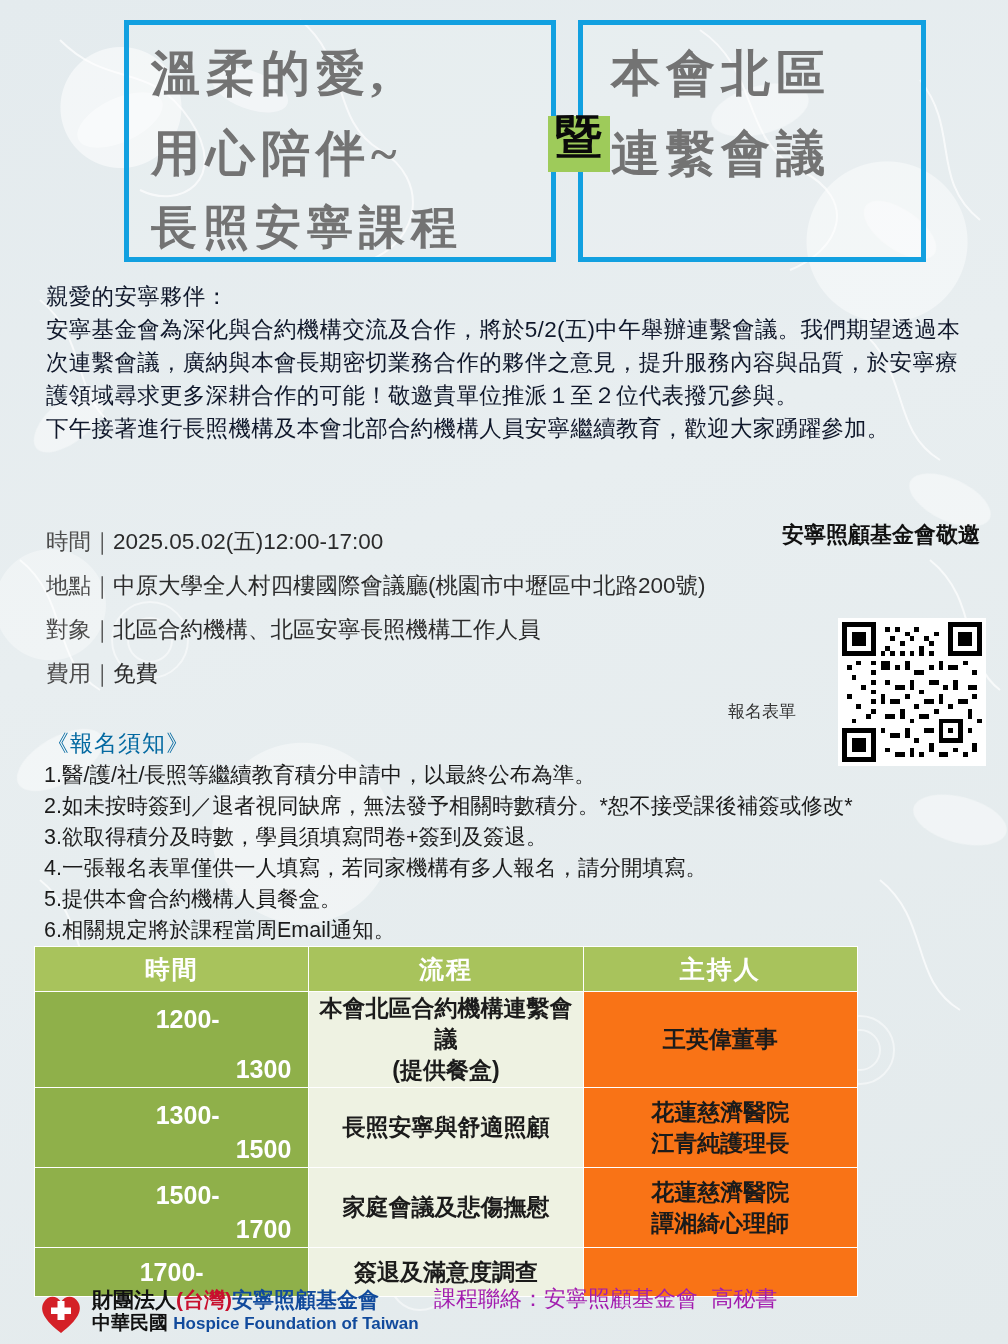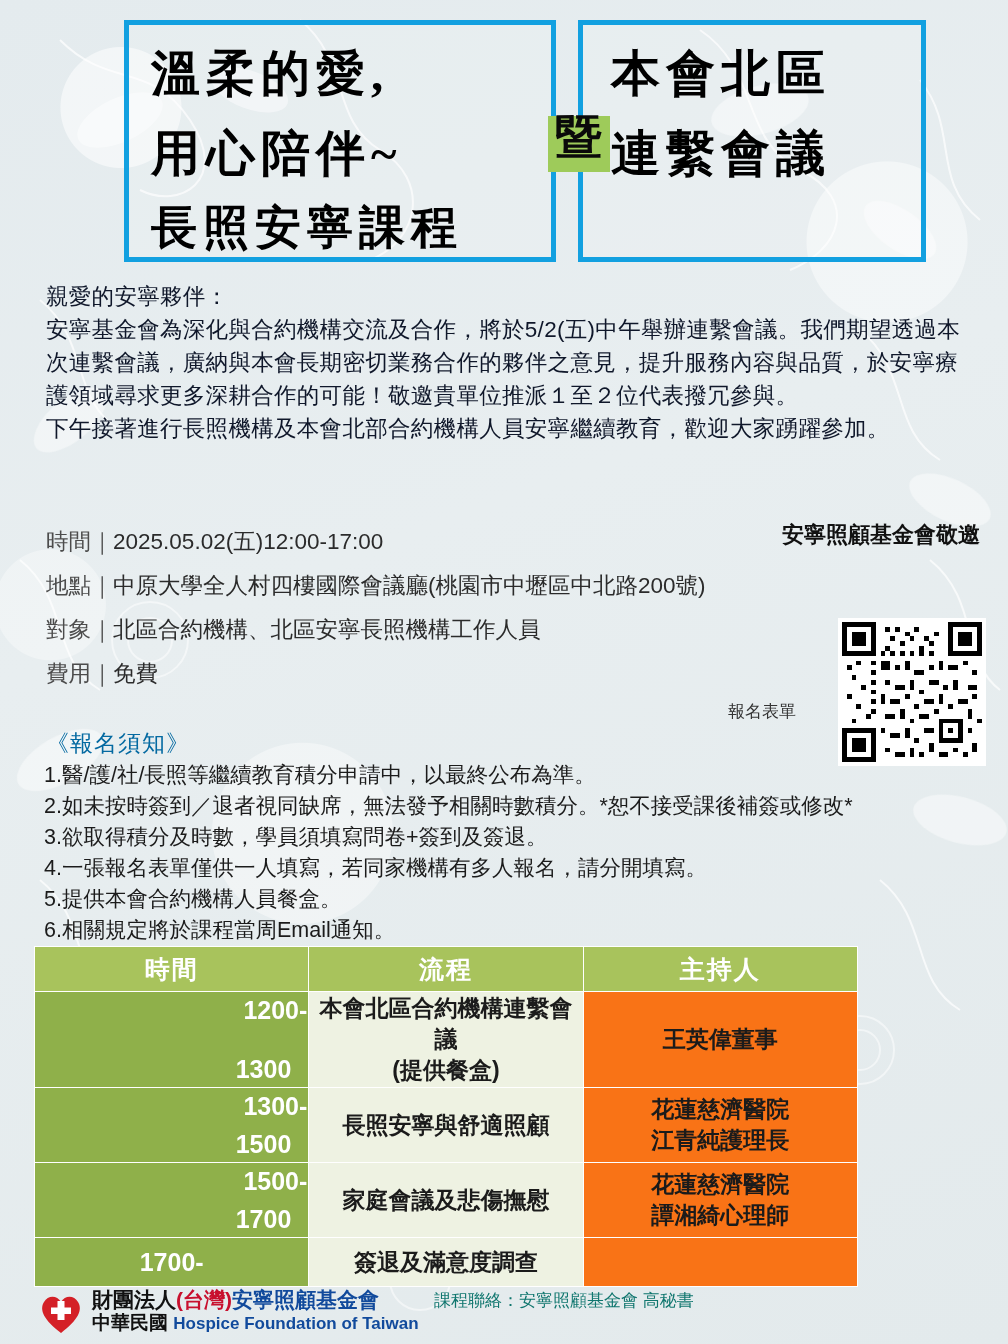--- a/index.html
+++ b/index.html
@@ -64,21 +64,21 @@
   .hbox-right {
     left: 578px;
     top: 8px;
     width: 348px;
     height: 242px;
   }
   .hline {
     font-family: "Liberation Serif", serif;
     font-size: 49px;
     font-weight: 700;
-    color: #000000;
+    color: #737373;
     letter-spacing: 6px;
     white-space: nowrap;
     line-height: 1;
   }
   .hbox-left .hline:nth-child(1) { position: absolute; left: 22px; top: 24px; }
   .hbox-left .hline:nth-child(2) { position: absolute; left: 22px; top: 104px; }
   .hbox-left .hline:nth-child(3) { position: absolute; left: 22px; top: 180px; font-size: 46px;}
   .hbox-right .hline:nth-child(1) { position: absolute; left: 28px; top: 24px; }
   .hbox-right .hline:nth-child(2) { position: absolute; left: 28px; top: 104px; }
   .hbox-right .hline:nth-child(3) { position: absolute; left: 28px; top: 180px; }
@@ -225,21 +225,21 @@
   .sched tr.r2 td { height: 72px; }
   .sched tr.r3 td { height: 72px; }
   .sched tr.r4 td { height: 46px; }
 
   .time-split {
     display: flex;
     flex-direction: column;
     justify-content: space-between;
     height: 100%;
   }
-  .t-top { text-align: right; padding-left: 32px; }
+  .t-top { text-align: center; padding-left: 32px; margin-top: 9px; }
   .t-bot { text-align: right; padding-right: 16px; }
 
   
   .footer {
     position: absolute;
     left: 0;
     top: 1282px;
     width: 1008px;
     height: 62px;
   }
@@ -260,23 +260,24 @@
   .logo-l1 { font-size: 21px; font-weight: 700; color: #111; }
   .logo-l1 .tw { color: #c8102e; }
   .logo-l1 .blue { color: #114a9c; }
   .logo-l2 { font-size: 19px; font-weight: 700; color: #111; }
   .logo-l2 .en { color: #114a9c; font-size: 17px; }
 
   .contact {
     position: absolute;
     left: 434px;
     top: 4px;
-    font-size: 17px;
+    font-size: 22px;
     line-height: 29px;
-    color: #0f766e;
+    color: #a21caf;
+    font-family: Liberation Mono, monospace;
   }
 </style>
 </head>
 <body>
 
 <div class="page">
 
   <div class="bg-floral">
     <svg viewBox="0 0 1008 1344" preserveAspectRatio="none" aria-hidden="true">
       <g stroke="#ffffff" stroke-width="2" fill="none" opacity="0.7">

